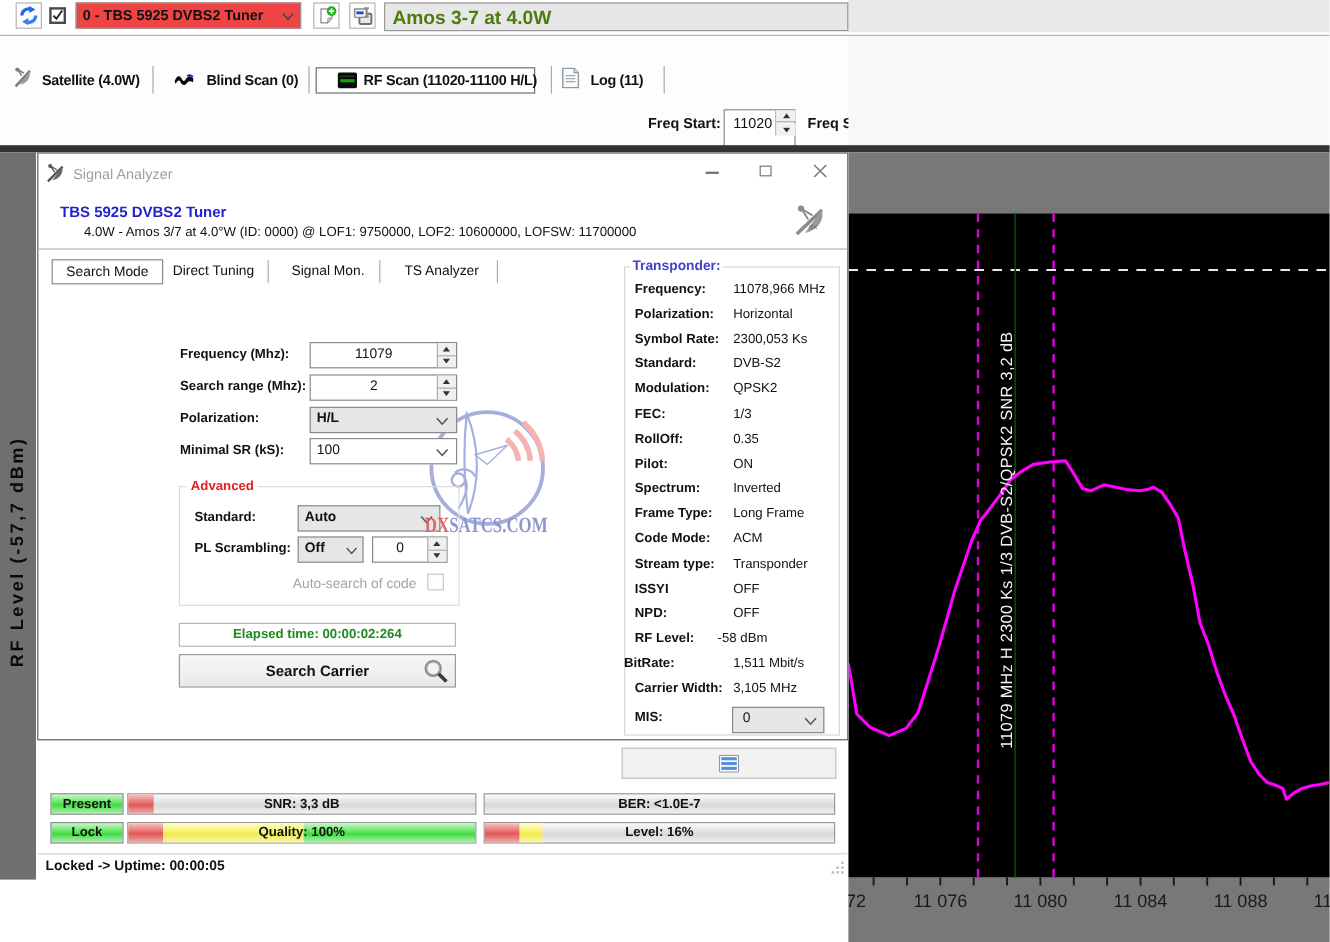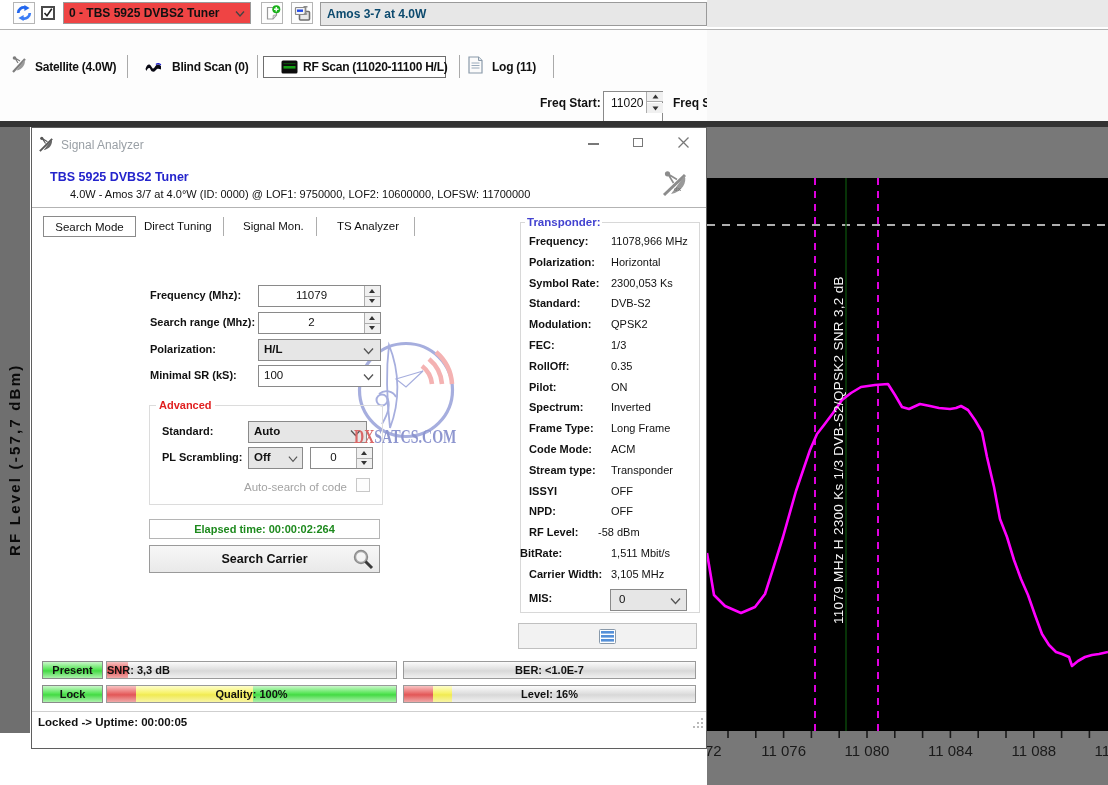--- a/index.html
+++ b/index.html
@@ -56,21 +56,21 @@
 <div class="abs ctr" style="left:291px;top:2px;width:22px;height:22px;border:1px solid #b5b5b5;background:#fdfdfd;">
 <svg width="17" height="17" viewBox="0 0 17 17">
  <rect x="5.5" y="6.5" width="10" height="8.5" rx="1" fill="#e8e8e8" stroke="#6e6e6e" stroke-width="1.6"></rect>
  <rect x="1.5" y="2.5" width="10" height="7" rx="0.5" fill="#f5f5f5" stroke="#8a8a8a" stroke-width="1.2"></rect>
  <rect x="3" y="4.5" width="6" height="2.4" fill="#2048e8"></rect>
  <path d="M11.5 1.5 L11.5 9 M9.5 1.8 L13.5 1.8 M9.8 9 L13.2 9" stroke="#8a8a8a" stroke-width="1.6"></path>
 </svg>
 </div>
 
 <div class="abs" style="left:320px;top:2px;width:387px;height:24px;border:1px solid #9a9a9a;background:#e7e7e7;">
- <div class="abs b" style="left:6px;top:4px;font-size:12px;color:#0c4a6e;">Amos 3-7 at 4.0W</div>
+ <div class="abs b" style="left:6px;top:4px;font-size:16px;color:#4d7c0f;">Amos 3-7 at 4.0W</div>
 </div>
 
 <div class="abs" style="left:0;top:30px;width:707px;height:91px;background:#fdfdfd;"></div>
 <div class="abs" style="left:707px;top:30px;width:401px;height:91px;background:#f8f8f8;"></div>
 
 <div id="saticon1" class="abs" style="left:11px;top:56px;">
 <svg width="18" height="19" viewBox="0 0 18 19">
  <path d="M2 16 L14 3" stroke="#7d7d7d" stroke-width="2.2"></path>
  <path d="M13.5 3.5 C15 8 11.5 13.5 5.5 14.5 Z" fill="#9a9a9a"></path>
  <path d="M4 2 L7 7 M4 2 L9 5" stroke="#7d7d7d" stroke-width="1.3"></path>
@@ -170,21 +170,21 @@
    <text x="326.8" y="629" text-anchor="middle">11 088</text>
    <text x="410" y="629" text-anchor="middle">11 092</text>
   </g>
 </svg>
 </div>
 
 <div class="abs" style="left:0;top:127px;width:30px;height:606px;background:#6f6f6f;">
  <div class="abs b" style="left:6px;top:429px;font-size:15px;letter-spacing:2.2px;color:#0a0a0a;transform:rotate(-90deg);transform-origin:0 0;white-space:nowrap;">RF Level (-57,7 dBm)</div>
 </div>
 
-<div id="dlg" class="abs" style="left:31px;top:127px;width:676px;height:622px;background:#fff;border:1px solid #5f5f5f;font-size:11px;color:#111;">
+<div id="dlg" class="abs" style="left:31px;top:127px;width:676px;height:490px;background:#fff;border:1px solid #5f5f5f;font-size:11px;color:#111;">
 
 <svg class="abs" style="left:318px;top:206px;" width="112" height="112" viewBox="0 0 112 112">
  <circle cx="56" cy="56" r="46.5" fill="none" stroke="#a6aede" stroke-width="3.2"></circle>
  <g stroke="#a6aede" fill="none" stroke-width="1.8">
   <path d="M39 11 C50 38 50 68 40 94 C37 68 36 36 39 11 Z"></path>
   <path d="M29 60 C35 55 43 57 46 63"></path>
   <path d="M32 90 C39 78 41 70 37 64"></path>
   <path d="M46 45 L73 37 L56 53 Z" stroke-width="1.2"></path>
  </g>
  <circle cx="32" cy="66" r="5.5" fill="none" stroke="#a6aede" stroke-width="2"></circle>
@@ -339,21 +339,21 @@
  <rect x="2" y="6" width="13" height="2.6" fill="#5590d8"></rect>
  <rect x="2" y="10" width="13" height="2.6" fill="#5590d8"></rect>
 </svg>
 </div>
 
 <div class="abs ctr b" style="left:10px;top:533px;width:61px;height:18px;border:1px solid #8a8a8a;background:linear-gradient(180deg,#c9f7c9,#5ae65a 45%,#44da44 55%,#aef2ae);">Present</div>
 <div class="abs ctr b" style="left:10px;top:557px;width:61px;height:18px;border:1px solid #8a8a8a;background:linear-gradient(180deg,#c9f7c9,#5ae65a 45%,#44da44 55%,#aef2ae);">Lock</div>
 
 <div class="abs" style="left:74px;top:533px;width:291px;height:18px;border:1px solid #9a9a9a;background:linear-gradient(180deg,#fbfbfb,#e0e0e0 45%,#d8d8d8 55%,#f0f0f0);">
  <div class="abs" style="left:0;top:0;width:21px;height:16px;background:linear-gradient(180deg,#f8c2c2,#e86a6a 45%,#e25757 55%,#f0aaaa);"></div>
- <div class="abs b" style="left:0;top:2px;width:289px;">SNR: 3,3 dB</div>
+ <div class="abs b" style="left:0;top:2px;width:289px;text-align:center;">SNR: 3,3 dB</div>
 </div>
 <div class="abs" style="left:371px;top:533px;width:293px;height:18px;border:1px solid #9a9a9a;background:linear-gradient(180deg,#fbfbfb,#e0e0e0 45%,#d8d8d8 55%,#f0f0f0);">
  <div class="abs b" style="left:0;top:2px;width:291px;text-align:center;">BER: &lt;1.0E-7</div>
 </div>
 <div class="abs" style="left:74px;top:557px;width:291px;height:18px;border:1px solid #9a9a9a;background:linear-gradient(180deg,#fbfbfb,#e0e0e0 45%,#d8d8d8 55%,#f0f0f0);">
  <div class="abs" style="left:0;top:0;width:29px;height:16px;background:linear-gradient(180deg,#f8c2c2,#e86a6a 45%,#e25757 55%,#f0aaaa);"></div>
  <div class="abs" style="left:29px;top:0;width:117px;height:16px;background:linear-gradient(180deg,#fdfdca,#f7f268 45%,#f0ea52 55%,#f8f5a5);"></div>
  <div class="abs" style="left:146px;top:0;width:143px;height:16px;background:linear-gradient(180deg,#c9f7c9,#5ae65a 45%,#44da44 55%,#aef2ae);"></div>
  <div class="abs b" style="left:0;top:2px;width:289px;text-align:center;">Quality: 100%</div>
 </div>

